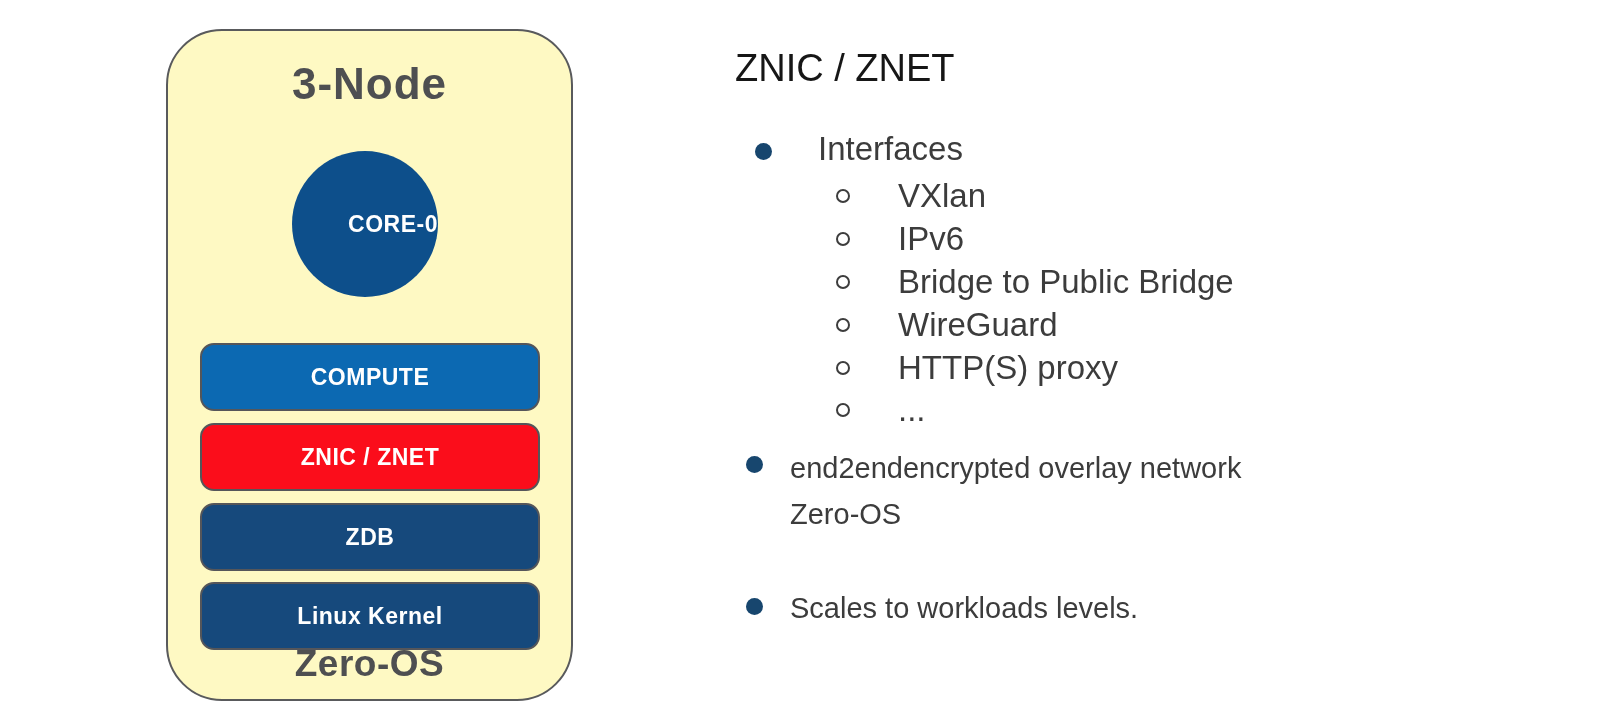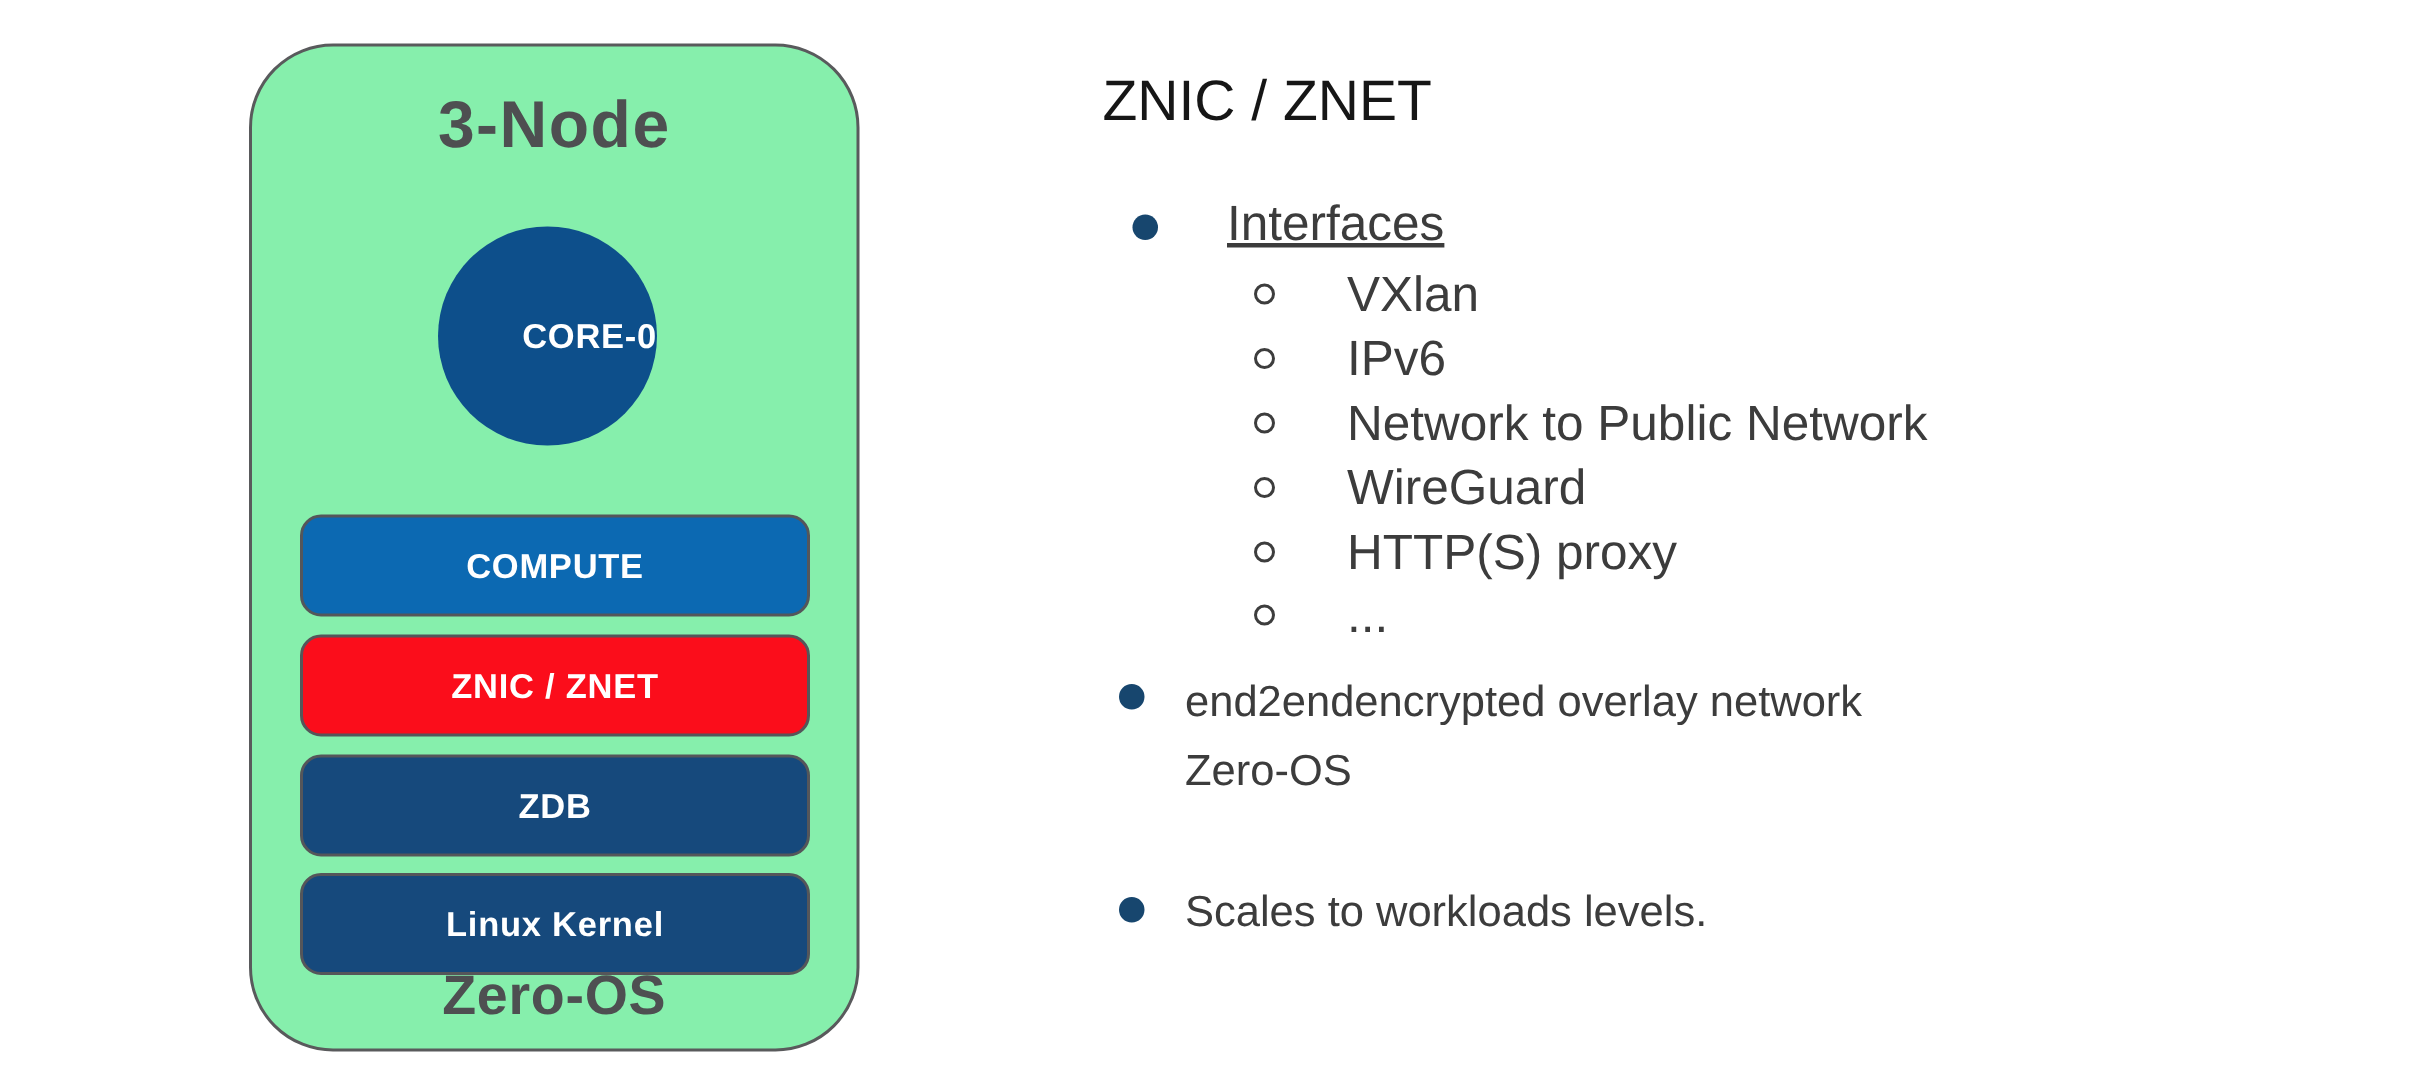--- a/index.html
+++ b/index.html
@@ -78,21 +78,20 @@
     position: absolute;
     width: 14px; height: 14px;
     border: 2.5px solid #3d3d3d;
     border-radius: 50%;
     background: transparent;
   }
   .bullet-text-lg {
     position: absolute;
     font-size: 33px; color: #3c3c3c;
     line-height: 40px;
-    text-decoration: underline;
   }
   .bullet-text {
     position: absolute;
     font-size: 33px; color: #3c3c3c;
     line-height: 36px;
   }
   .bullet-para {
     position: absolute;
     font-size: 29px; color: #3c3c3c;
     line-height: 46px;
@@ -116,21 +115,21 @@
 
   .m-bullet2 { left: 746px; top: 456px; }
   .t-bullet2 { left: 790px; top: 445px; }
 
   .m-bullet3 { left: 746px; top: 598px; }
   .t-bullet3 { left: 790px; top: 585px; }
 </style>
 </head>
 <body>
 
-<div class="node-container" style="background: #86efac;">
+<div class="node-container" style="background: #fef9c3;">
 
   <div class="node-title">3-Node</div>
 
   <div class="core-circle" style="background: rgb(13, 79, 139);">
     <span>CORE-0</span>
   </div>
 
   <div class="block block-compute" style="background: rgb(12, 105, 178);">COMPUTE</div>
 
   <div class="block block-znic" style="background: rgb(251, 13, 27);">ZNIC / ZNET</div>
@@ -147,21 +146,21 @@
 <span class="marker-l1 m-interfaces" style="background: rgb(23, 70, 110);"></span>
 <div class="bullet-text-lg t-interfaces">Interfaces</div>
 
 <span class="marker-l2 m-sub0"></span>
 <div class="bullet-text t-sub0">VXlan</div>
 
 <span class="marker-l2 m-sub1"></span>
 <div class="bullet-text t-sub1">IPv6</div>
 
 <span class="marker-l2 m-sub2"></span>
-<div class="bullet-text t-sub2">Network to Public Network</div>
+<div class="bullet-text t-sub2">Bridge to Public Bridge</div>
 
 <span class="marker-l2 m-sub3"></span>
 <div class="bullet-text t-sub3">WireGuard</div>
 
 <span class="marker-l2 m-sub4"></span>
 <div class="bullet-text t-sub4">HTTP(S) proxy</div>
 
 <span class="marker-l2 m-sub5"></span>
 <div class="bullet-text t-sub5">...</div>
 

